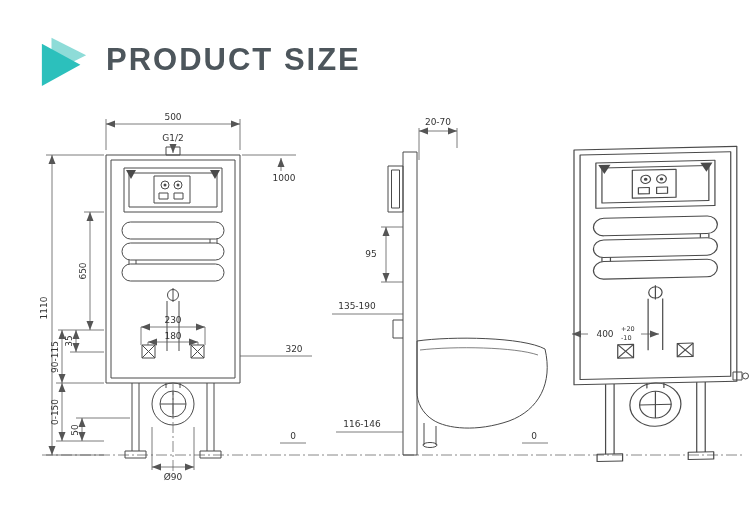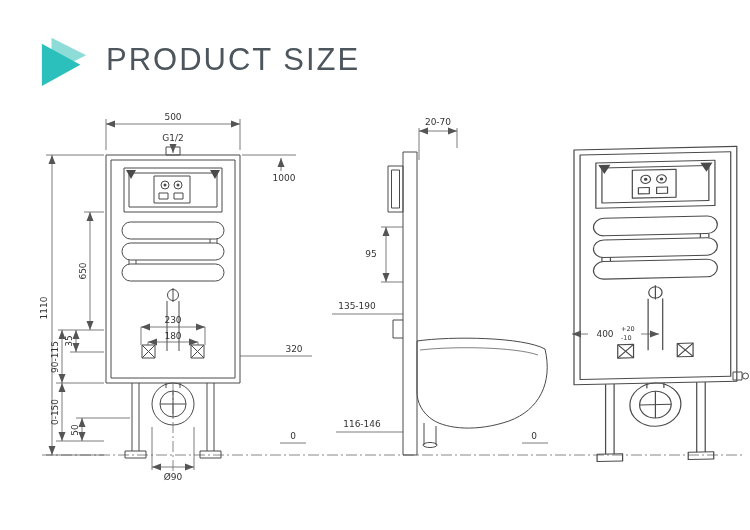--- a/index.html
+++ b/index.html
@@ -1,19 +1,19 @@
 <!DOCTYPE html>
 <html><head>
 <meta charset="utf-8">
 <style>
   * { margin:0; padding:0; box-sizing:border-box; }
   html,body { width:750px; height:530px; background:#fff; overflow:hidden;
               font-family:"Liberation Sans", sans-serif; position:relative; }
   .header { position:absolute; top:34px; left:38px; display:flex; align-items:center; gap:16px; z-index:2; }
-  .title { font-size:31px; font-weight:normal; letter-spacing:2px; color:#4d565c; }
+  .title { font-size:31px; font-weight:bold; letter-spacing:2px; color:#4d565c; }
   svg.drawing { position:absolute; left:0; top:0; }
   .draw { stroke:#4a4a4a; stroke-width:1; fill:none; stroke-linejoin:round; }
   .dim  { stroke:#5b5b5b; stroke-width:0.8; fill:none; }
   .cl   { stroke:#6a6a6a; stroke-width:0.8; stroke-dasharray:11 3 2 3; fill:none; }
   .wh   { fill:#fff; stroke:none; }
   text  { font-family:"DejaVu Sans", sans-serif; font-size:9px; fill:#333; }
   .tol  { font-size:6.5px; }
 </style>
 </head>
 <body>

